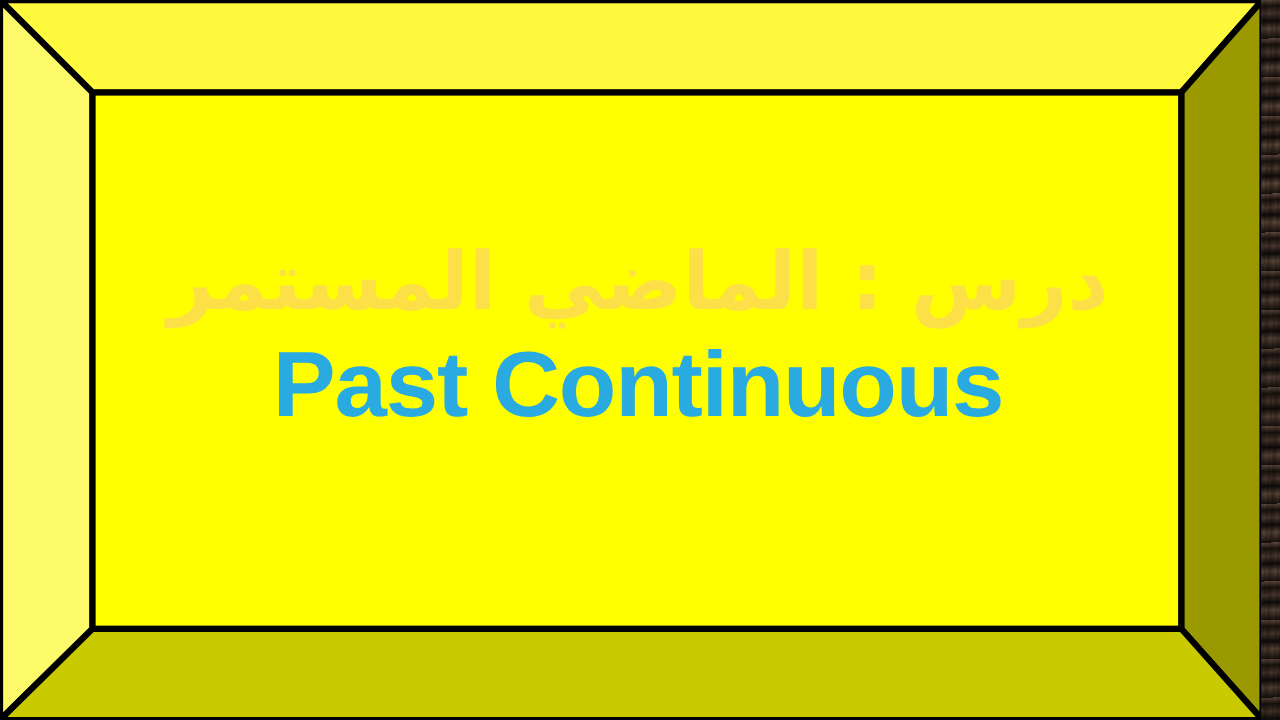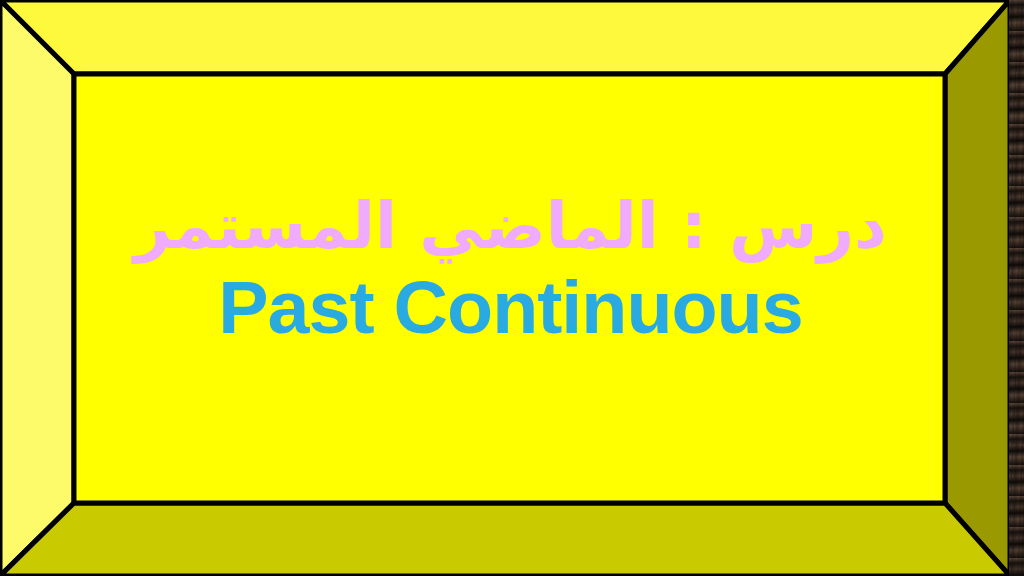--- a/index.html
+++ b/index.html
@@ -66,21 +66,21 @@
     pointer-events: none;
   }
 
   #title-arabic {
     direction: rtl;
     unicode-bidi: bidi-override;
     font-family: "DejaVu Sans", "Liberation Sans", sans-serif;
     font-weight: bold;
     font-size: 64px;
     line-height: 1.08;
-    color: #f0abfc;
+    color: #fde047;
     text-align: center;
     white-space: nowrap;
     margin: 0;
     letter-spacing: 0px;
     transform: translateY(-26px);
   }
 
   #title-english {
     font-family: "Liberation Sans", "DejaVu Sans", sans-serif;
     font-weight: bold;

